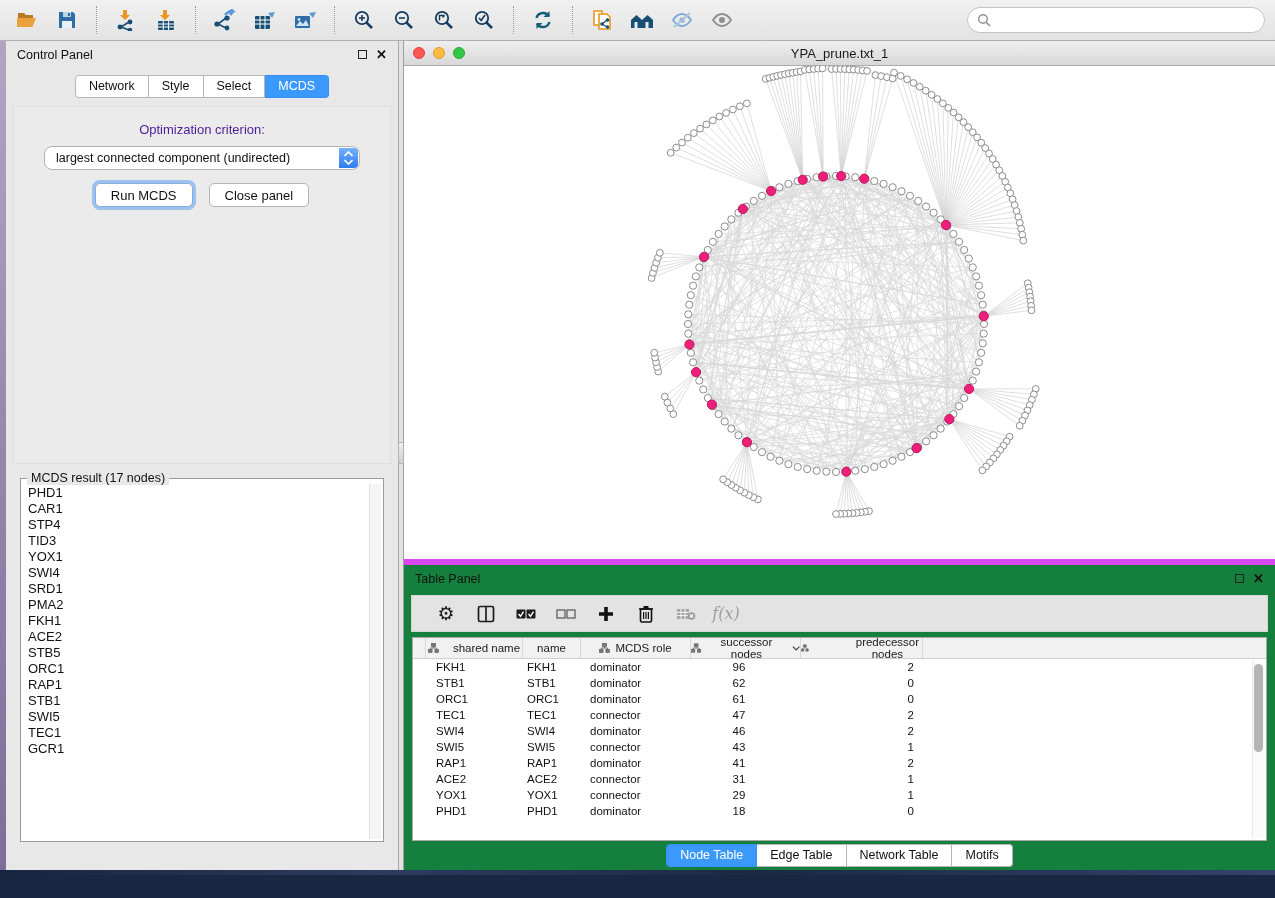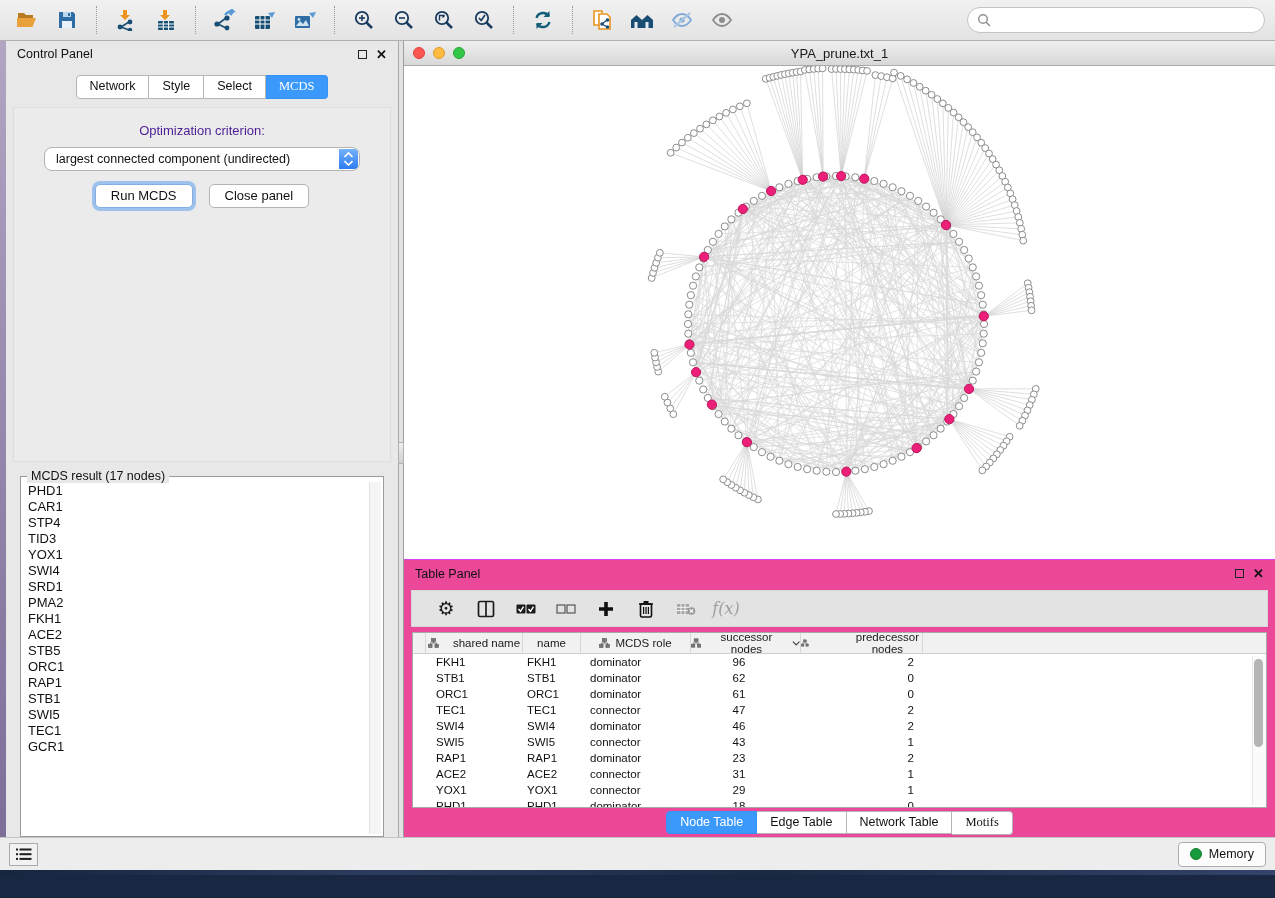--- a/index.html
+++ b/index.html
@@ -26,21 +26,21 @@
   
   .cpanel { width:393px; background:#e8e8e8; display:flex; flex-direction:column; border-right:1px solid #a8a8a8;}
   .panel-head { height:27px; display:flex; align-items:center; padding:0 11px; font-size:12.5px; color:#111; }
   .winbtns { margin-left:auto; display:flex; gap:9px; align-items:center;}
   .float-glyph { width:9px; height:9px; border:1.5px solid #222; display:inline-block; }
   .close-glyph { font-size:13px; font-weight:bold; color:#111; line-height:9px; }
   .seg { display:flex; justify-content:center; }
   .segbtn { font-size:12.5px; background:#fff; border:1px solid #b5b5b5; border-left:none;
     padding:3px 13px 4px; color:#111; cursor:default; }
   .segbtn:first-child { border-left:1px solid #b5b5b5; border-radius:4px 0 0 4px; }
-  .segbtn:last-child { border-radius:0 4px 4px 0;font-family:Liberation Serif, serif; }
+  .segbtn:last-child { border-radius:0 4px 4px 0; }
   .segbtn.active { background:#3b99fc; border-color:#3392f8; color:#fff; }
   .cp-tabs-row { margin:7px 0 0; }
   .cp-inner { margin:8px 7px 0; background:#ebebeb; border:1px solid #dedede;
     height:358px; padding-top:15px; }
   .opt-label { text-align:center; font-size:13px; color:#4c1d95; }
   .selectbox { width:316px; height:24px; margin:9px auto 0; background:#fff;
     border:1px solid #b4b4b4; border-radius:8px; position:relative;
     display:flex; align-items:center; padding-left:11px; font-size:12.5px; color:#111; }
   .stepper { position:absolute; right:1px; top:1px; bottom:1px; width:19px;
     background:linear-gradient(#74b2fb,#2e7cf2); border-radius:0 4px 4px 0;
@@ -72,21 +72,21 @@
     border-bottom:1px solid #ababab; display:flex; align-items:center; padding:0 9px; position:relative; }
   .lights { display:flex; gap:8px; z-index:2; }
   .light { width:12px; height:12px; border-radius:50%; }
   .light.red { background:#fc5753; border:1px solid #df403c; }
   .light.yellow { background:#fdbc40; border:1px solid #de9b2e; }
   .light.green { background:#33c748; border:1px solid #27a738; }
   .net-title { position:absolute; left:0; right:0; text-align:center; font-size:13px; color:#1a1a1a; }
   .netcanvas { flex:1; background:#fff; overflow:hidden; }
 
   
-  .tpanel { flex:1; background:#ec4899; display:flex; flex-direction:column; border-top:1px solid #d946ef; min-height:0;}
+  .tpanel { flex:1; background:#15803d; display:flex; flex-direction:column; border-top:6px solid #d946ef; min-height:0;}
   .tp-toolbar { height:37px; margin:3px 7px 0; background:#e3e3e3; border:1px solid #d6d6d6;
     display:flex; align-items:center; gap:0; padding:0 14px; }
   .ttbtn { width:40px; height:30px; display:flex; align-items:center; justify-content:center; }
   .gear-glyph { font-size:19px; color:#1c1c1c; line-height:1; }
   .fx-glyph { font-family:"DejaVu Serif", serif; font-style:italic; font-size:16px; color:#9e9e9e; }
   .table-wrap { margin:5px 8px 0; background:#fff; border:1px solid #a8a8a8;
     flex:1; position:relative; overflow:hidden; display:flex; flex-direction:column; min-height:0;}
   .thead { display:flex; height:21px; background:#f1f1f1; border-bottom:1px solid #cfcfcf;
     font-size:11.5px; color:#1a1a1a; flex:0 0 21px; }
   .hcell { display:flex; align-items:center; justify-content:center; gap:5px;
@@ -1341,21 +1341,21 @@
                 <div class="tcell c2">SWI5</div>
                 <div class="tcell c3">connector</div>
                 <div class="tcell c4">43</div>
                 <div class="tcell c5">1</div>
               </div>
               <div class="trow">
                 <div class="tcell c0"></div>
                 <div class="tcell c1">RAP1</div>
                 <div class="tcell c2">RAP1</div>
                 <div class="tcell c3">dominator</div>
-                <div class="tcell c4">23</div>
+                <div class="tcell c4">41</div>
                 <div class="tcell c5">2</div>
               </div>
               <div class="trow">
                 <div class="tcell c0"></div>
                 <div class="tcell c1">ACE2</div>
                 <div class="tcell c2">ACE2</div>
                 <div class="tcell c3">connector</div>
                 <div class="tcell c4">31</div>
                 <div class="tcell c5">1</div>
               </div>
@@ -1383,32 +1383,14 @@
         <div class="tp-tabs seg">
             <div class="segbtn active">Node Table</div>
             <div class="segbtn">Edge Table</div>
             <div class="segbtn">Network Table</div>
             <div class="segbtn">Motifs</div>
           </div>
       </div>
     </div>
   </div>
 
-  <div class="statusbar">
-    <div class="menu-btn">
-      <svg width="16" height="13" viewBox="0 0 16 13">
-          <g fill="#1c1c1c">
-            <rect x="0" y="0.5" width="2" height="2"></rect>
-            <rect x="3.5" y="0.5" width="12" height="2"></rect>
-            <rect x="0" y="5.2" width="2" height="2"></rect>
-            <rect x="3.5" y="5.2" width="12" height="2"></rect>
-            <rect x="0" y="9.9" width="2" height="2"></rect>
-            <rect x="3.5" y="9.9" width="12" height="2"></rect>
-          </g>
-        </svg>
-    </div>
-    <div class="memory-btn">
-      <span class="memdot"></span>
-      <span>Memory</span>
-    </div>
-  </div>
   <div class="wall-bottom"></div>
 </div>
 
 </body></html>

